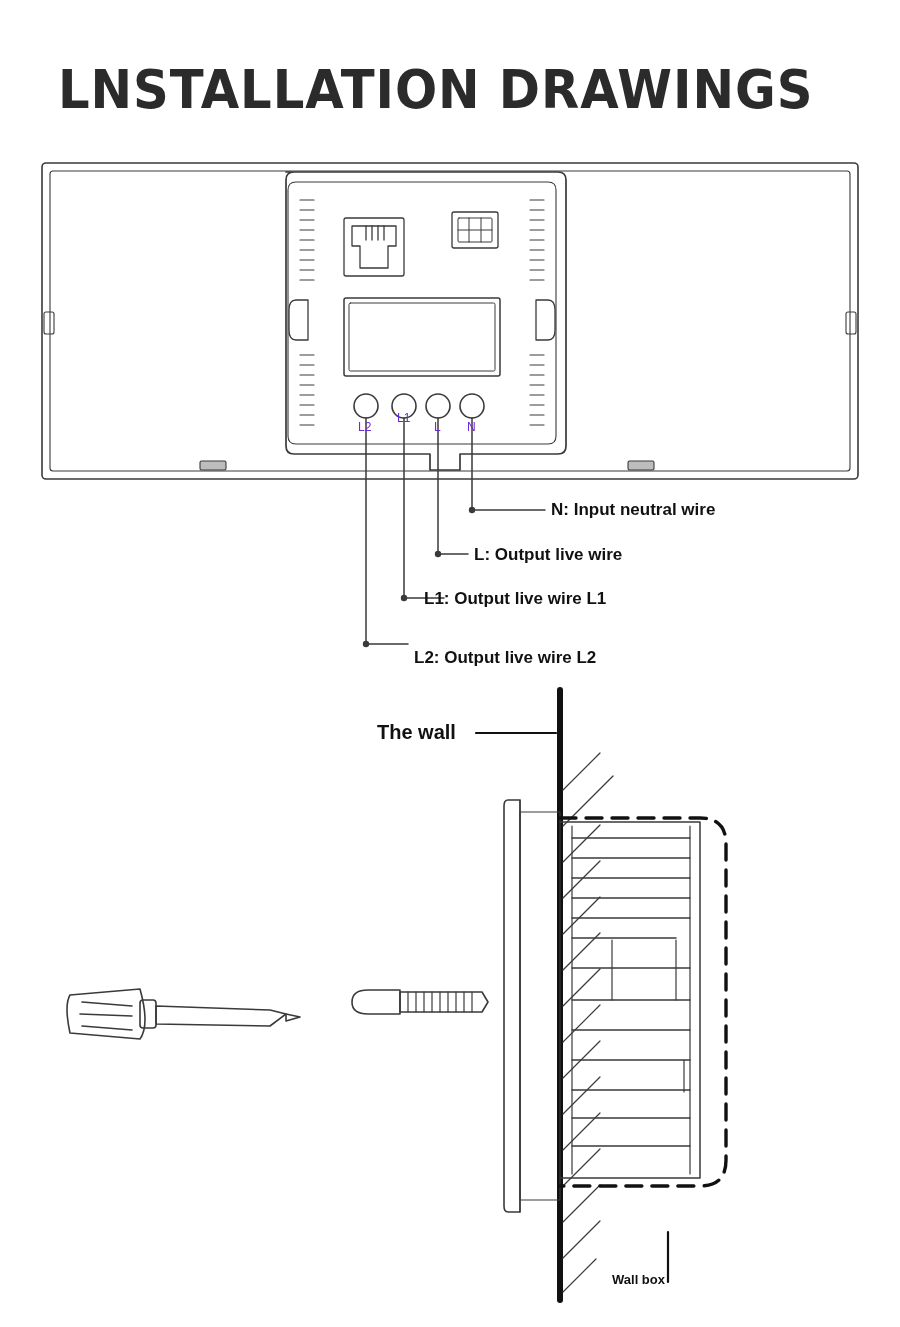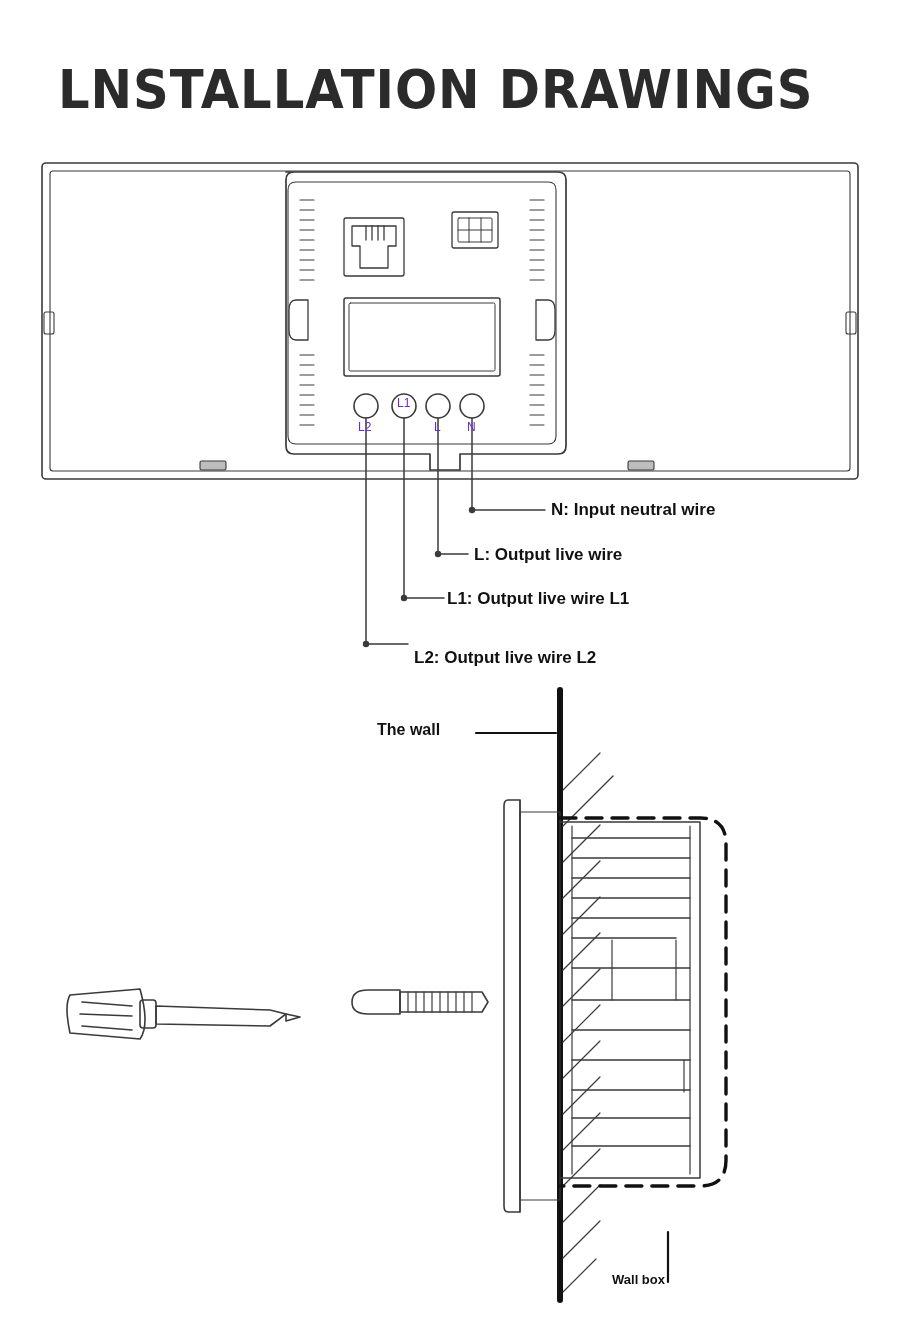--- a/index.html
+++ b/index.html
@@ -255,37 +255,37 @@
       </g>
 
       <g stroke="#111" stroke-width="2.2">
         <line x1="476" y1="733" x2="556" y2="733"></line>
         <line x1="668" y1="1282" x2="668" y2="1232"></line>
       </g>
     </g>
   </svg>
 
   <div class="terminal-txt" style="left:358px; top:420px;">L2</div>
-  <div class="terminal-txt" style="left:397px; top:396px;">L1</div>
+  <div class="terminal-txt" style="left:397px; top:411px;">L1</div>
   <div class="terminal-txt" style="left:434px; top:420px;">L</div>
   <div class="terminal-txt" style="left:467px; top:420px;">N</div>
 
   <div class="lbl" style="left:551px; top:500px;">
     <span class="key">N:</span>
     <span>Input neutral wire</span>
   </div>
   <div class="lbl" style="left:474px; top:545px;">
     <span class="key">L:</span>
     <span>Output live wire</span>
   </div>
-  <div class="lbl" style="left:447px; top:589px;">
+  <div class="lbl" style="left:424px; top:589px;">
     <span class="key">L1:</span>
     <span>Output live wire L1</span>
   </div>
   <div class="lbl" style="left:414px; top:648px;">
     <span class="key">L2:</span>
     <span>Output live wire L2</span>
   </div>
 
-  <div class="lbl" style="left:377px; top:721px; font-size:16px;">The wall</div>
+  <div class="lbl" style="left:377px; top:721px; font-size:20px;">The wall</div>
   <div class="lbl" style="left:612px; top:1272px; font-size:13px;">Wall box</div>
 
 </div>
 
 </body></html>

